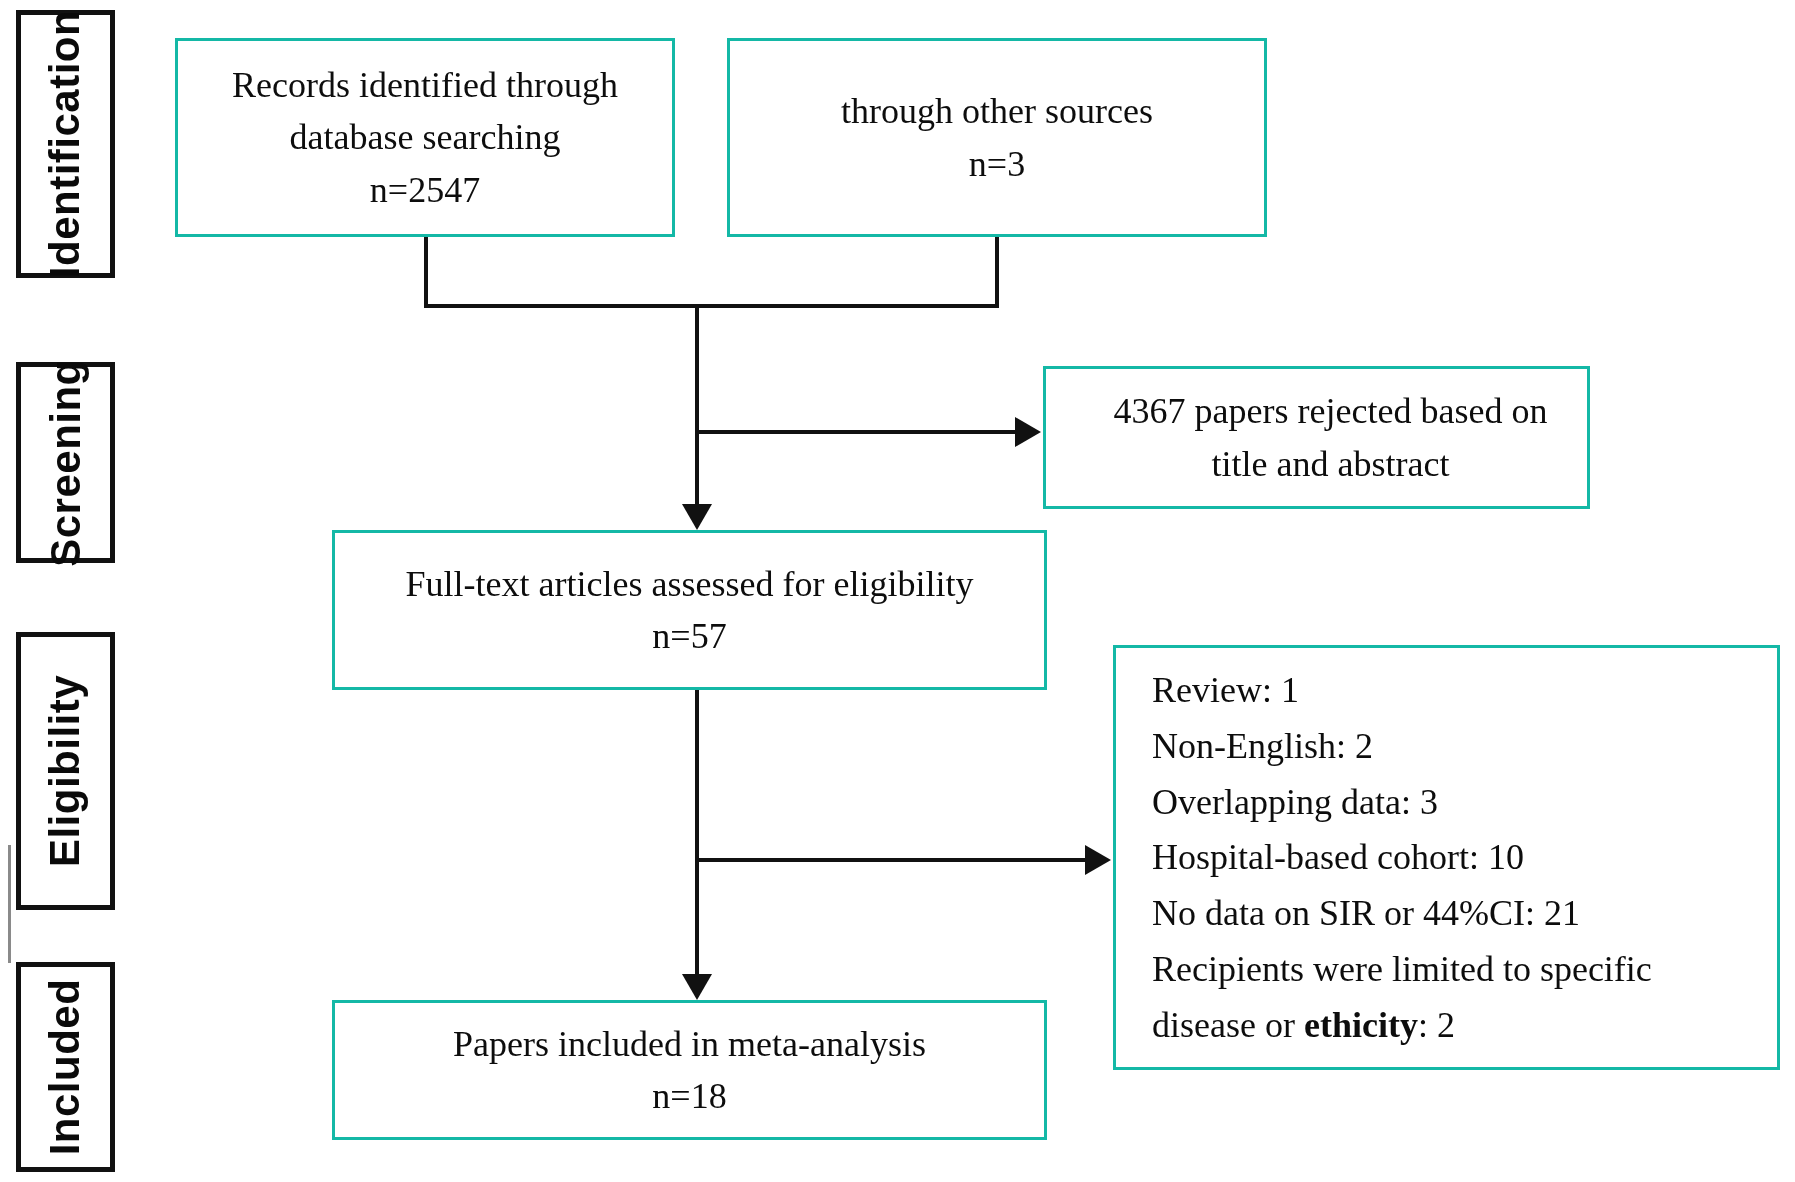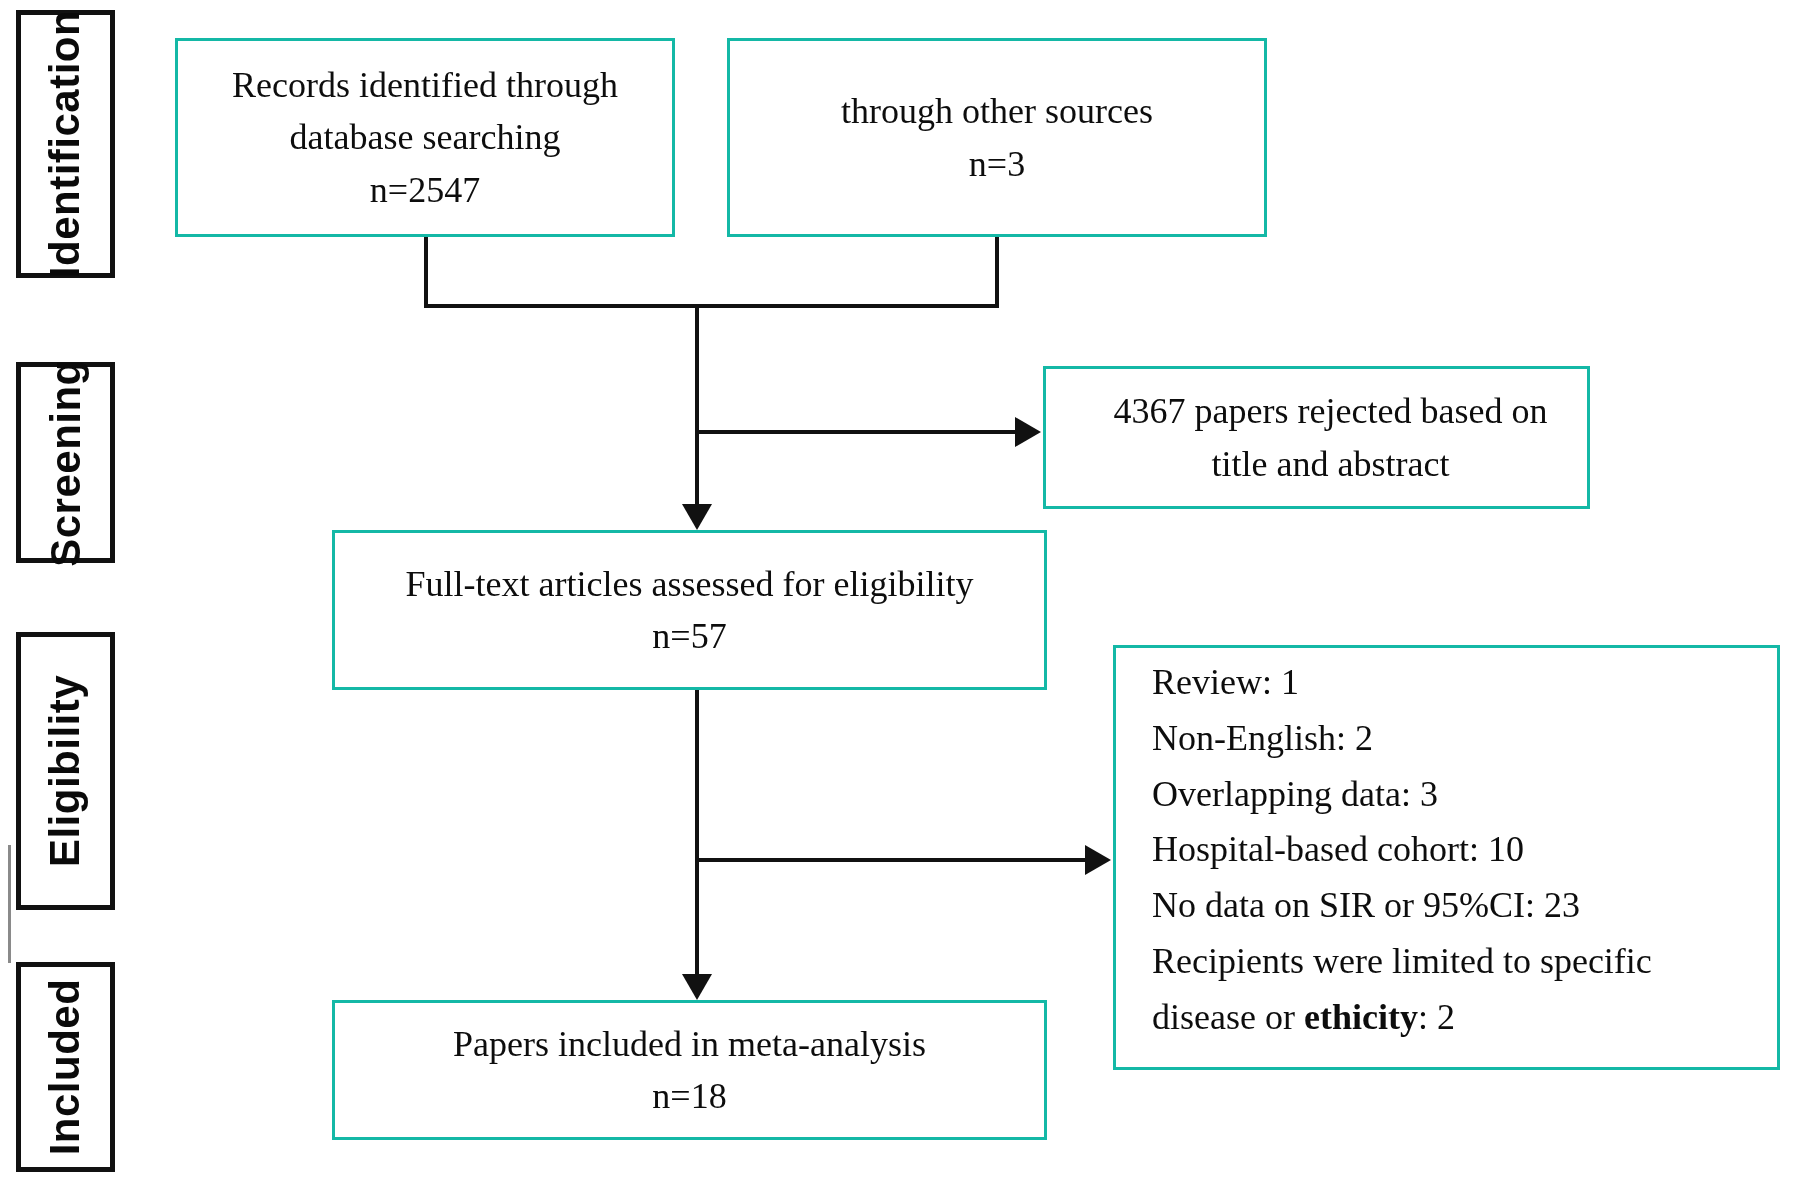--- a/index.html
+++ b/index.html
@@ -26,21 +26,21 @@
   }
   
   .box{
     position:absolute;border:3px solid #14b8a6;background:#fff;
     box-sizing:border-box;font-size:36px;line-height:1.45;
   }
   .box.center{display:flex;flex-direction:column;align-items:center;justify-content:center;text-align:center;}
   .box.center div{white-space:nowrap;}
   .box.leftalign{display:flex;flex-direction:column;justify-content:center;text-align:center;padding-left:28px;}
   .box.leftalign div{white-space:nowrap;}
-  .box.exclusions{padding:7px 14px 0 36px;line-height:1.55;font-size:36px;}
+  .box.exclusions{padding:15px 14px 0 36px;line-height:1.55;font-size:36px;}
   .box.exclusions div{white-space:nowrap;}
   .bold-word{font-weight:bold;}
   
   .line{position:absolute;background:#111;}
   .line.v{width:4px;}
   .line.h{height:4px;}
   .arrow-down{
     position:absolute;width:0;height:0;
     border-left:15px solid transparent;border-right:15px solid transparent;
     border-top:26px solid #111;
@@ -89,21 +89,21 @@
   <div class="box center" style="left:332px;top:530px;width:715px;height:160px;">
     <div>Full-text articles assessed for eligibility</div>
     <div>n=57</div>
   </div>
 
   <div class="box exclusions" style="left:1113px;top:645px;width:667px;height:425px;">
     <div>Review: 1</div>
     <div>Non-English: 2</div>
     <div>Overlapping data: 3</div>
     <div>Hospital-based cohort: 10</div>
-    <div>No data on SIR or 95%CI: 23</div>
+    <div>No data on SIR or 44%CI: 21</div>
     <div>Recipients were limited to specific</div>
     <div><span>disease or </span><span class="bold-word">ethicity</span><span>: 2</span></div>
   </div>
 
   <div class="box center" style="left:332px;top:1000px;width:715px;height:140px;">
     <div>Papers included in meta-analysis</div>
     <div>n=18</div>
   </div>
 
   <div class="line v" style="left:424px;top:237px;height:71px;"></div>

